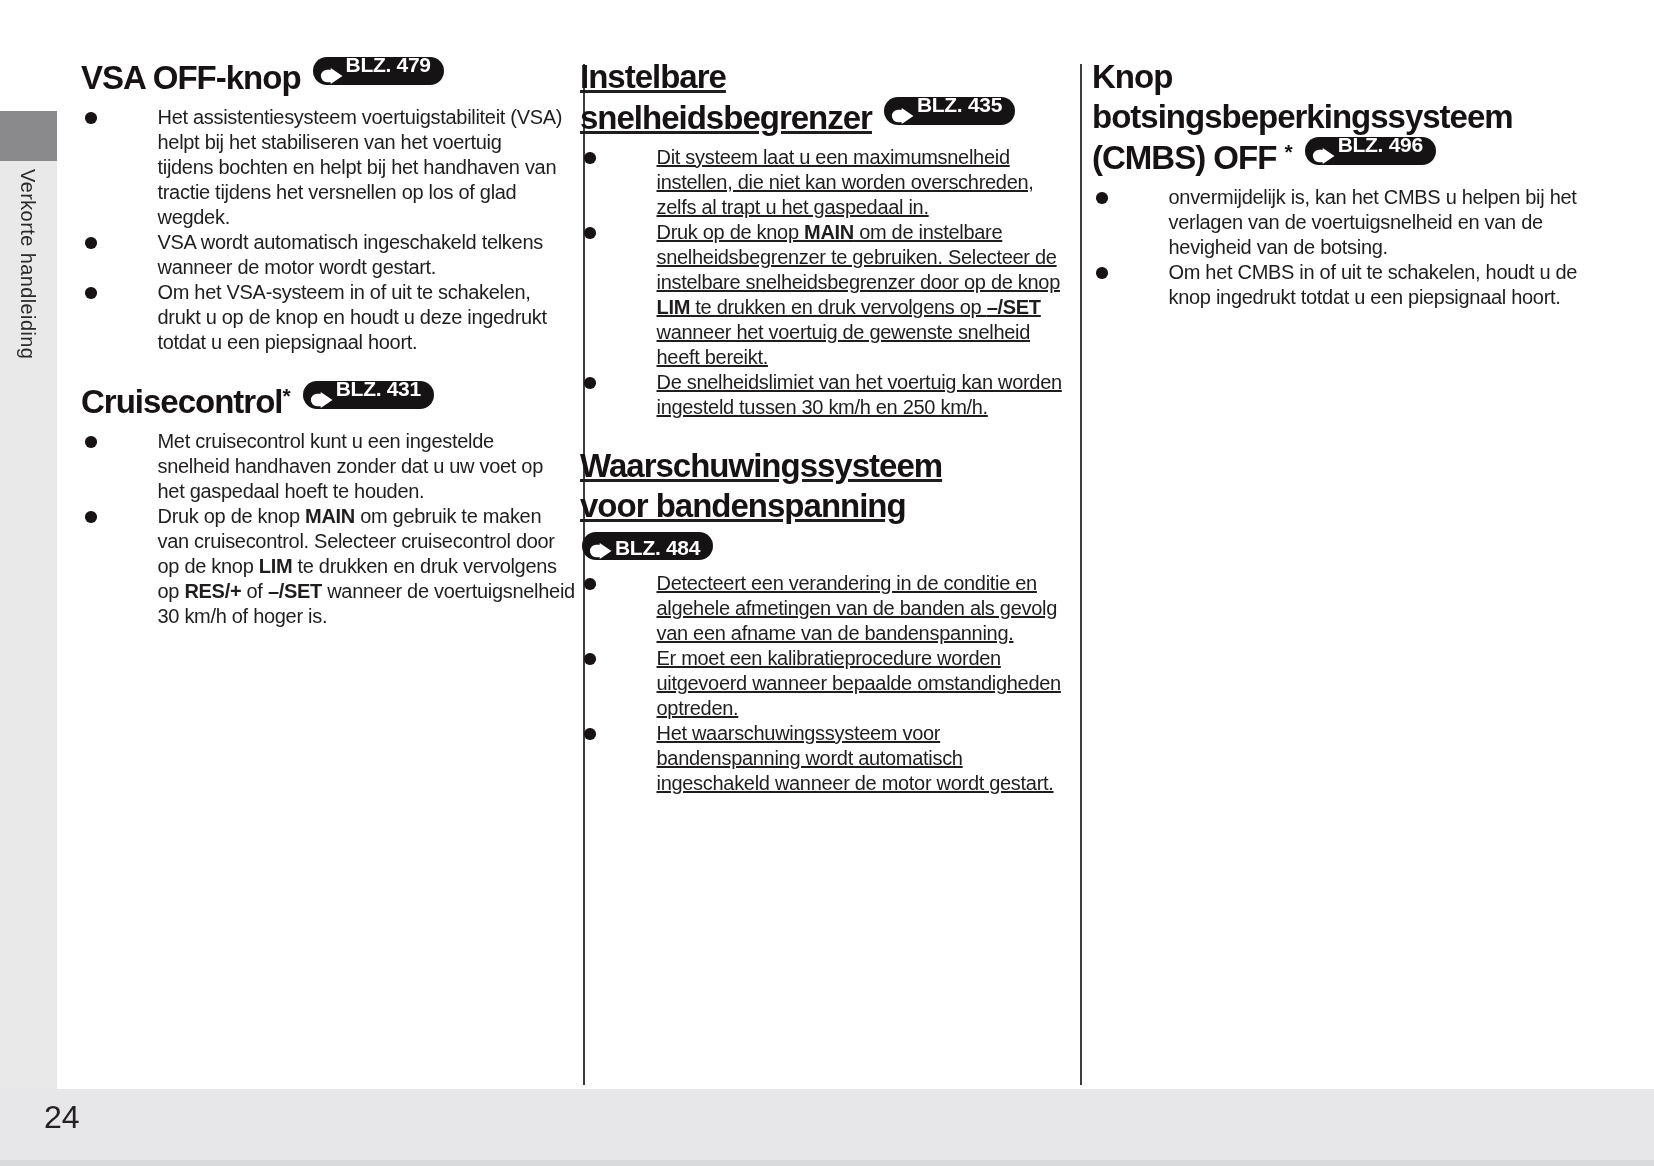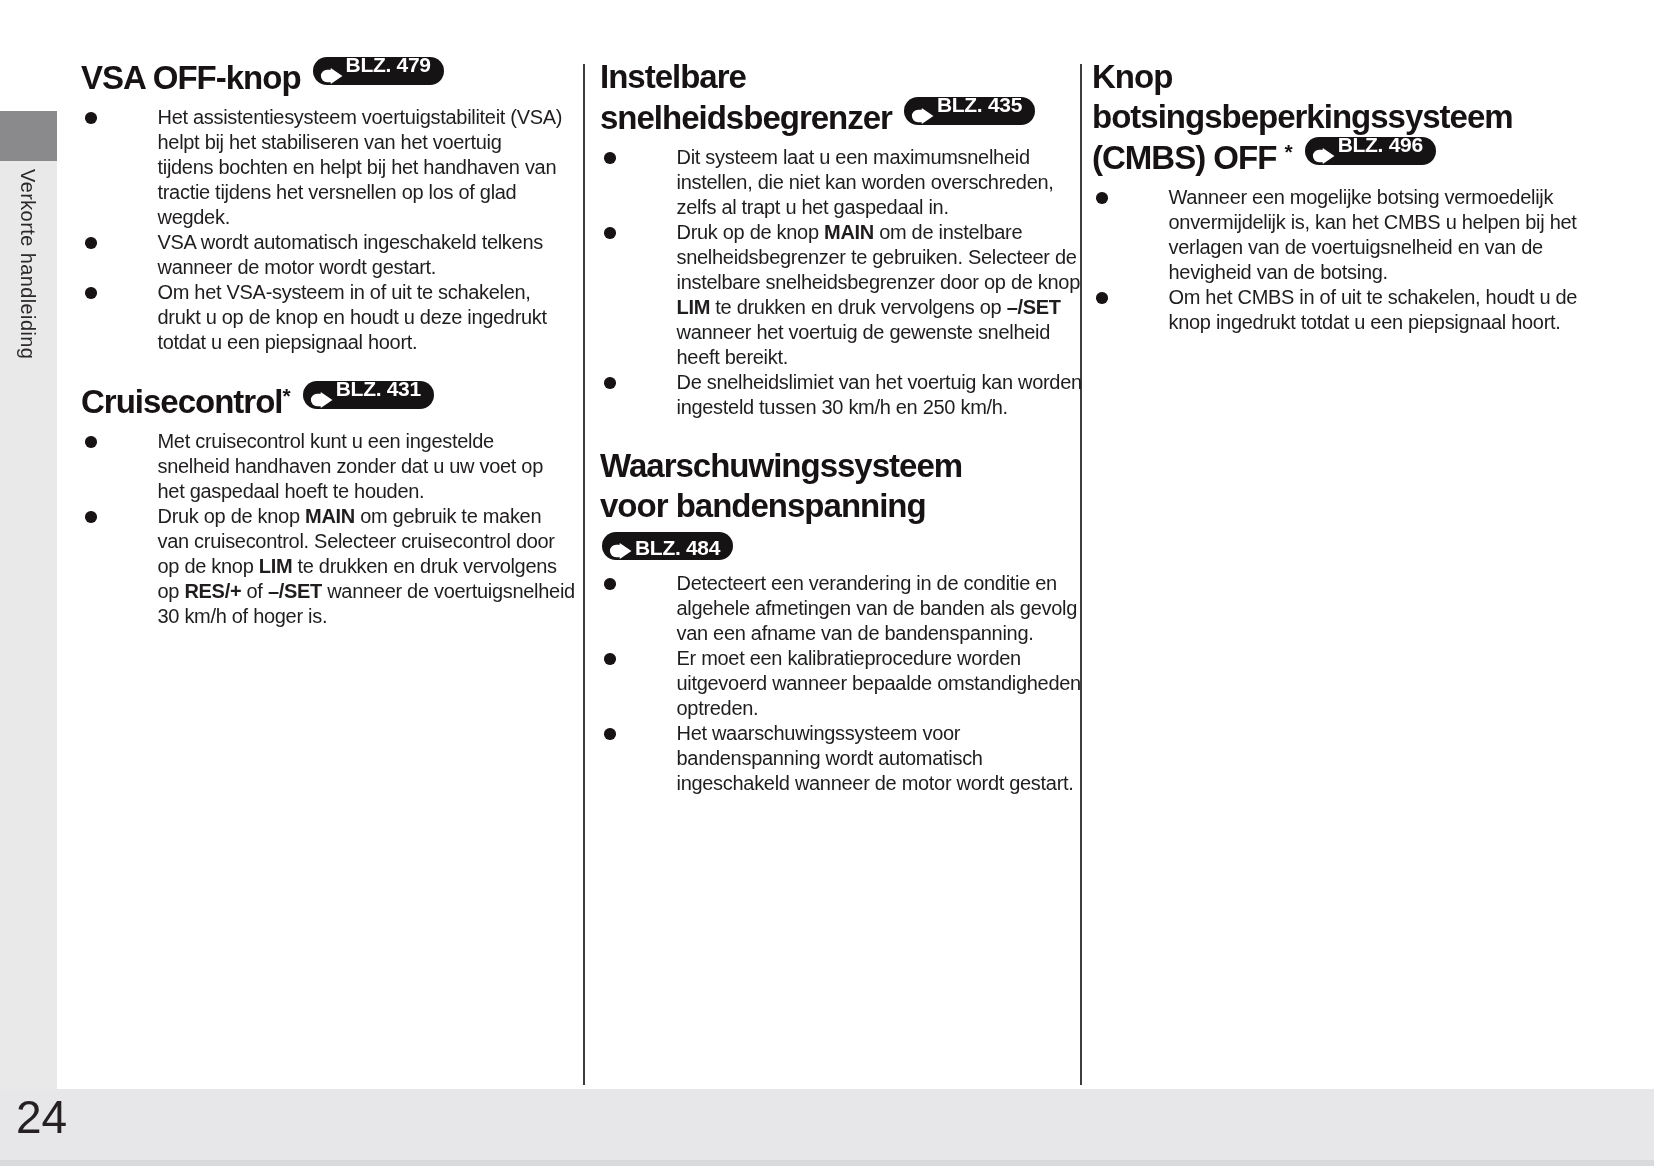--- a/index.html
+++ b/index.html
@@ -11,29 +11,29 @@
   
   .left-tab{position:absolute;left:0;top:111px;width:57px;height:50px;background:#8a8a8d;}
   .left-strip{position:absolute;left:0;top:161px;width:57px;height:928px;background:#e9e9ea;}
   .sidebar-label{
     position:absolute;left:16px;top:169px;writing-mode:vertical-rl;
     font-size:20px;letter-spacing:.4px;color:#2c292a;white-space:nowrap;
   }
   
   .footer{position:absolute;left:0;top:1089px;width:1654px;height:77px;background:#e7e7e9;
     border-bottom:6px solid #d9dadc;box-sizing:border-box;}
-  .page-number{position:absolute;left:16px;top:1098px;font-size:46px;line-height:38px;color:#252122;}
+  .page-number{position:absolute;left:44px;top:1098px;font-size:32px;line-height:38px;color:#252122;}
   
   .divider{position:absolute;top:64px;height:1021px;width:2px;background:#3d3d3d;}
   #divider-1{left:583px;}
   #divider-2{left:1080px;}
   
   .col{position:absolute;top:57px;}
   #col-1{left:81px;width:468px;}
-  #col-2{left:600px;width:468px;}
+  #col-2{left:580px;width:468px;text-decoration:underline;}
   #col-3{left:1092px;width:540px;}
   .section{margin:0;}
   .section + .section{margin-top:26px;}
   .section-title{font-weight:bold;font-size:33px;line-height:40px;letter-spacing:-1px;color:#171314;}
   .title-line{white-space:nowrap;}
   .t-sup{font-size:21px;vertical-align:10px;line-height:0;letter-spacing:0;}
   
   .badge{
     display:inline-flex;align-items:flex-end;background:#161314;color:#ffffff;
     border-radius:15px;height:28px;padding:0 13px 0 6px;margin-left:12px;
@@ -216,21 +216,20 @@
             <svg class="badge-arrow" width="25" height="18" viewBox="0 0 26 18" aria-hidden="true">
               <path d="M2 9 A6.5 6.5 0 0 1 8.5 2.5 L12.2 2.5 L12.2 0.6 L24.4 9 L12.2 17.4 L12.2 15.5 L8.5 15.5 A6.5 6.5 0 0 1 2 9 Z" fill="#ffffff"></path>
             </svg>
             <span>BLZ. 496</span>
           </span></div>
       </div>
       <div class="bullets">
         <div class="bullet">
           <span class="dot"></span>
           <div class="btext">
-            <div class="line"><span>Wanneer een mogelijke botsing vermoedelijk</span></div>
             <div class="line"><span>onvermijdelijk is, kan het CMBS u helpen bij het</span></div>
             <div class="line"><span>verlagen van de voertuigsnelheid en van de</span></div>
             <div class="line"><span>hevigheid van de botsing.</span></div>
           </div>
         </div>
         <div class="bullet">
           <span class="dot"></span>
           <div class="btext">
             <div class="line"><span>Om het CMBS in of uit te schakelen, houdt u de</span></div>
             <div class="line"><span>knop ingedrukt totdat u een piepsignaal hoort.</span></div>

